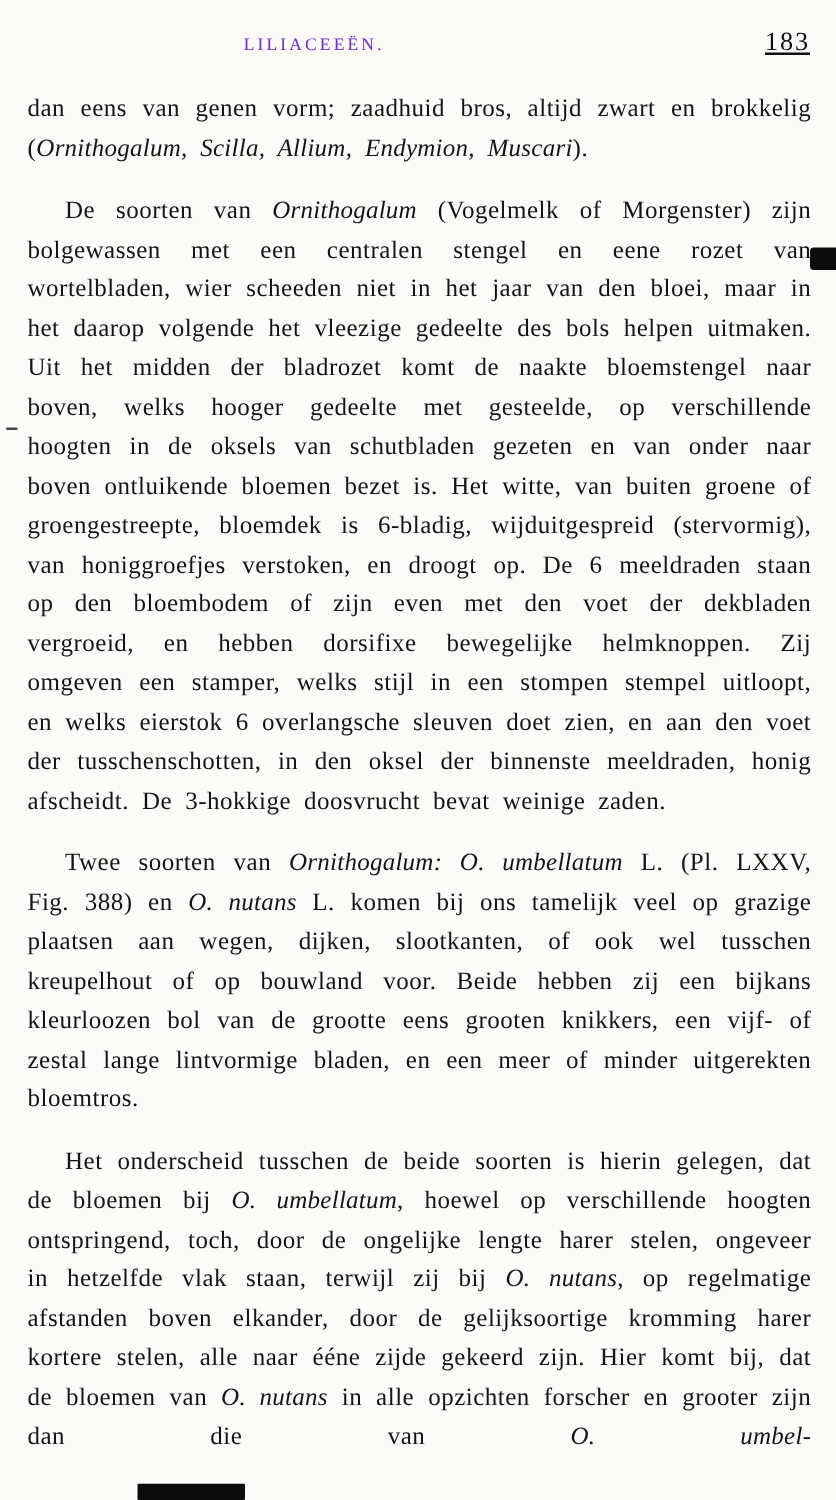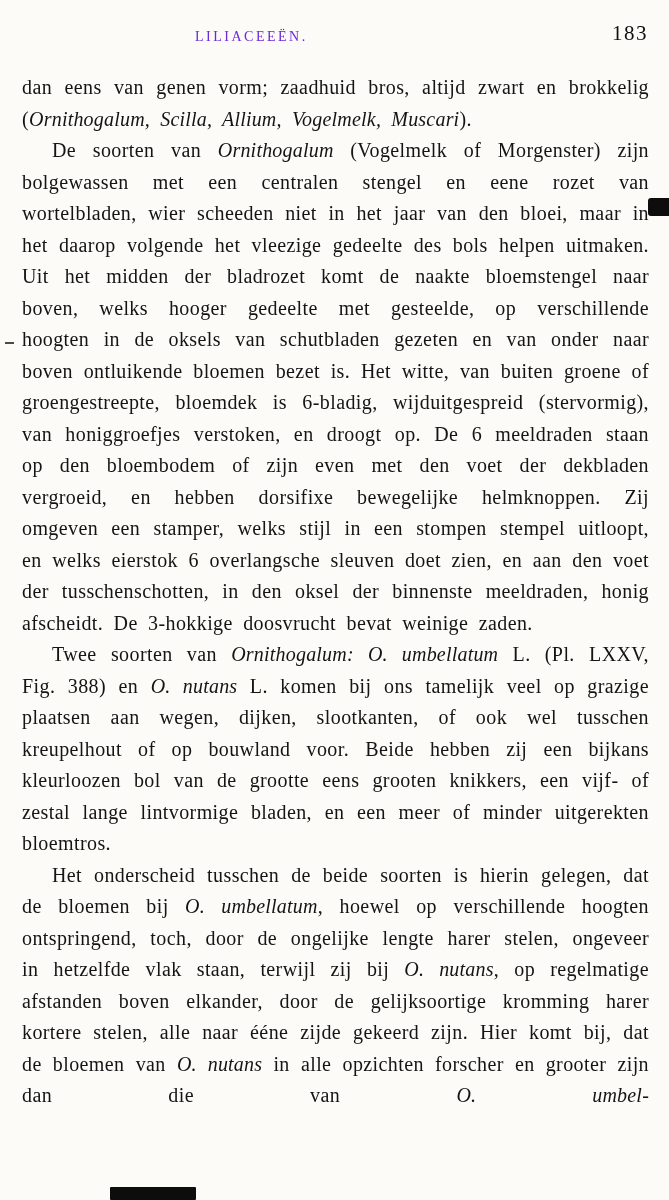--- a/index.html
+++ b/index.html
@@ -31,35 +31,36 @@
     color: #6d28d9;
     white-space: nowrap;
   }
   .page-number {
     position: absolute;
     right: 0;
     top: -3px;
     font-size: 21px;
     letter-spacing: 1.5px;
     color: #101010;
+    text-decoration: underline;
   }
   .text-body {
     position: absolute;
     top: 72px;
     left: 22px;
     width: 627px;
     font-size: 20px;
     line-height: 31.5px;
     text-align: justify;
     letter-spacing: 0.4px;
     word-spacing: 5px;
     color: #141414;
   }
   p.para { margin: 0; padding: 0; }
-  p.indent { text-indent: 30px; }
+  p.indent { text-indent: 30px; margin-top: 18px; }
   p.fill-last { text-align-last: justify; }
   .text-body i { font-style: italic; letter-spacing: 0.2px; }
   .artifact { position: absolute; background: #0d0d0d; }
   .artifact-right {
     right: 0; top: 198px;
     width: 21px; height: 18px;
     border-radius: 3px 0 0 3px;
   }
   .artifact-bottom {
     left: 110px; top: 1187px;
@@ -75,21 +76,21 @@
 </head>
 <body>
 
 <div class="page">
   <div class="header">
     <span class="chapter-title">LILIACEEËN.</span>
     <span class="page-number">183</span>
   </div>
 
   <div class="text-body">
-      <p class="para"><span>dan eens van genen vorm; zaadhuid bros, altijd zwart en brokkelig (</span><i>Ornithogalum, Scilla, Allium, Vogelmelk, Muscari</i><span>).</span></p>
+      <p class="para"><span>dan eens van genen vorm; zaadhuid bros, altijd zwart en brokkelig (</span><i>Ornithogalum, Scilla, Allium, Endymion, Muscari</i><span>).</span></p>
       <p class="para indent"><span>De soorten van </span><i>Ornithogalum</i><span> (Vogelmelk of Morgenster) zijn bolgewassen met een centralen stengel en eene rozet van wortelbladen, wier scheeden niet in het jaar van den bloei, maar in het daarop volgende het vleezige gedeelte des bols helpen uitmaken. Uit het midden der bladrozet komt de naakte bloemstengel naar boven, welks hooger gedeelte met gesteelde, op verschillende hoogten in de oksels van schutbladen gezeten en van onder naar boven ontluikende bloemen bezet is. Het witte, van buiten groene of groengestreepte, bloemdek is 6-bladig, wijduitgespreid (stervormig), van honiggroefjes verstoken, en droogt op. De 6 meeldraden staan op den bloembodem of zijn even met den voet der dekbladen vergroeid, en hebben dorsifixe bewegelijke helmknoppen. Zij omgeven een stamper, welks stijl in een stompen stempel uitloopt, en welks eierstok 6 overlangsche sleuven doet zien, en aan den voet der tusschenschotten, in den oksel der binnenste meeldraden, honig afscheidt. De 3-hokkige doosvrucht bevat weinige zaden.</span></p>
       <p class="para indent"><span>Twee soorten van </span><i>Ornithogalum: O. umbellatum</i><span> L. (Pl. LXXV, Fig. 388) en </span><i>O. nutans</i><span> L. komen bij ons tamelijk veel op grazige plaatsen aan wegen, dijken, slootkanten, of ook wel tusschen kreupelhout of op bouwland voor. Beide hebben zij een bijkans kleurloozen bol van de grootte eens grooten knikkers, een vijf- of zestal lange lintvormige bladen, en een meer of minder uitgerekten bloemtros.</span></p>
       <p class="para indent fill-last"><span>Het onderscheid tusschen de beide soorten is hierin gelegen, dat de bloemen bij </span><i>O. umbellatum</i><span>, hoewel op verschillende hoogten ontspringend, toch, door de ongelijke lengte harer stelen, ongeveer in hetzelfde vlak staan, terwijl zij bij </span><i>O. nutans</i><span>, op regelmatige afstanden boven elkander, door de gelijksoortige kromming harer kortere stelen, alle naar ééne zijde gekeerd zijn. Hier komt bij, dat de bloemen van </span><i>O. nutans</i><span> in alle opzichten forscher en grooter zijn dan die van </span><i>O. umbel-</i></p>
     </div>
 
   <div class="artifact artifact-right"></div>
   <div class="artifact artifact-bottom"></div>
   <div class="artifact artifact-dash"></div>
 </div>
 

